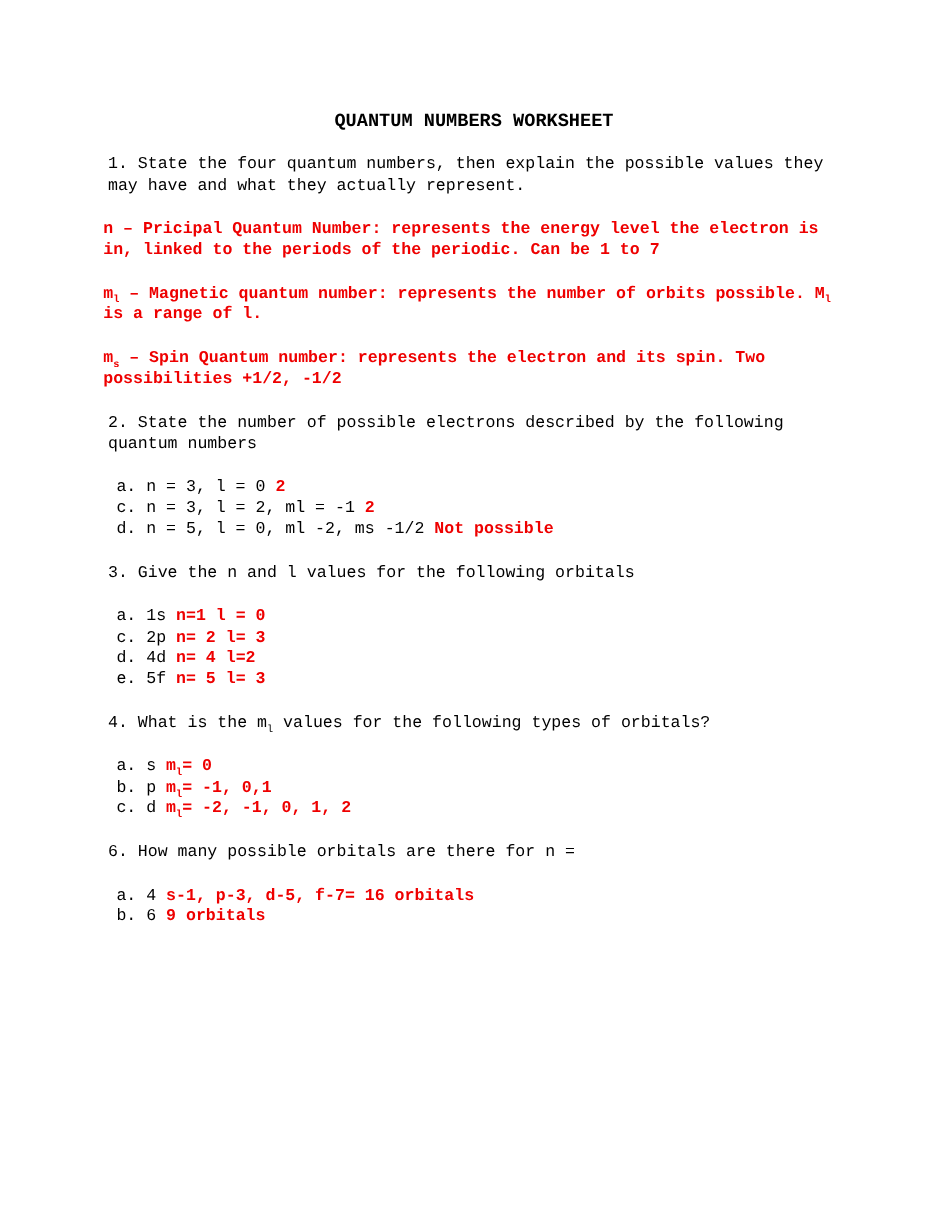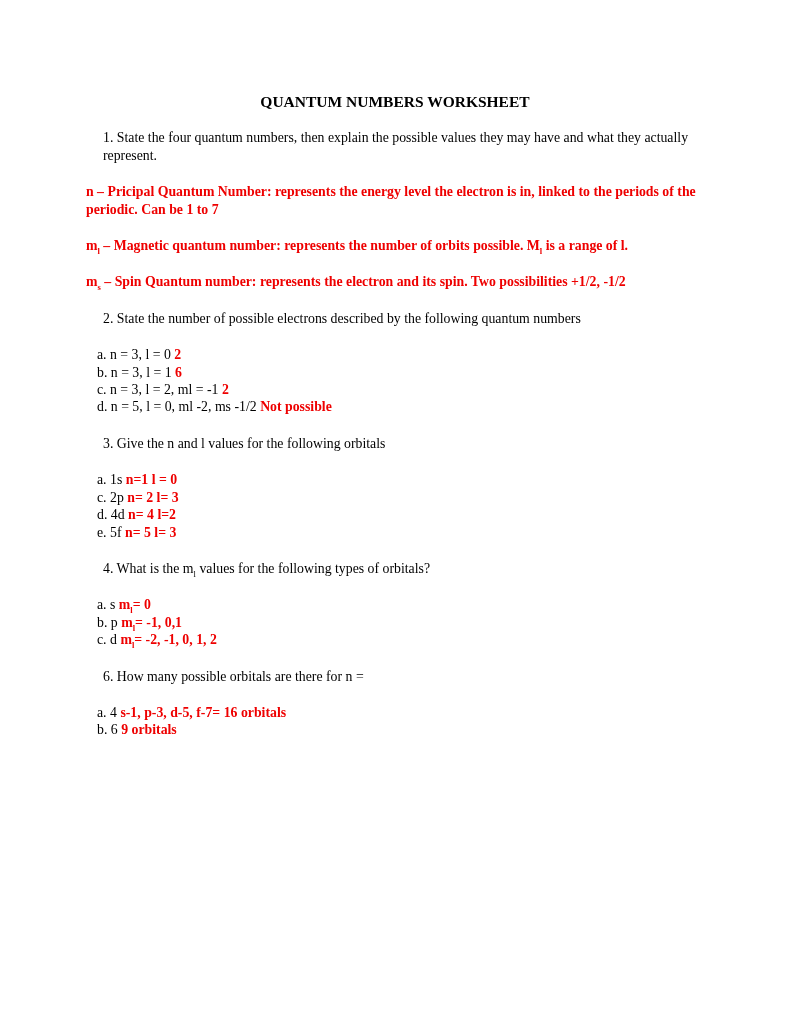--- a/index.html
+++ b/index.html
@@ -10,38 +10,38 @@
   body {
     width: 791px;
     height: 1024px;
     overflow: hidden;
   }
   .sheet {
     box-sizing: border-box;
     width: 791px;
     height: 1024px;
     padding: 93px 0 0 86px;
-    font-family: Liberation Serif, serif;
+    font-family: Liberation Mono, monospace;
     font-size: 13.8px;
     line-height: 17.4px;
     color: #000000;
   }
   .content {
     width: 618px;
   }
   h1.title {
     font-size: 15.5px;
     line-height: 17.4px;
     font-weight: bold;
     text-align: center;
     margin: 0 0 19px 0;
     color: #000000;
   }
   p.q {
-    margin: 0 0 19px 17px;
+    margin: 0 0 19px 4px;
     color: #000000;
     font-weight: normal;
   }
   p.def {
     margin: 12px 0 19px 0;
     color: var(--answer-red, #ee0000);
     font-weight: bold;
   }
   ul.answers {
     list-style: none;
@@ -71,21 +71,20 @@
 
     <p class="q">1. State the four quantum numbers, then explain the possible values they may have and what they actually represent.</p>
 
     <p class="def">n – Pricipal Quantum Number: represents the energy level the electron is in, linked to the periods of the periodic. Can be 1 to 7</p>
     <p class="def">m<sub>l</sub> – Magnetic quantum number: represents the number of orbits possible. M<sub>l</sub> is a range of l.</p>
     <p class="def">m<sub>s</sub> – Spin Quantum number: represents the electron and its spin. Two possibilities +1/2, -1/2</p>
 
     <p class="q">2. State the number of possible electrons described by the following quantum numbers</p>
     <ul class="answers">
       <li><span>a. n = 3, l = 0 </span><span class="ans">2</span></li>
-      <li><span>b. n = 3, l = 1 </span><span class="ans">6</span></li>
       <li><span>c. n = 3, l = 2, ml = -1 </span><span class="ans">2</span></li>
       <li><span>d. n = 5, l = 0, ml -2, ms -1/2 </span><span class="ans">Not possible</span></li>
     </ul>
 
     <p class="q">3. Give the n and l values for the following orbitals</p>
     <ul class="answers">
       <li><span>a. 1s </span><span class="ans">n=1 l = 0</span></li>
       <li><span>c. 2p </span><span class="ans">n= 2 l= 3</span></li>
       <li><span>d. 4d </span><span class="ans">n= 4 l=2</span></li>
       <li><span>e. 5f </span><span class="ans">n= 5 l= 3</span></li>

